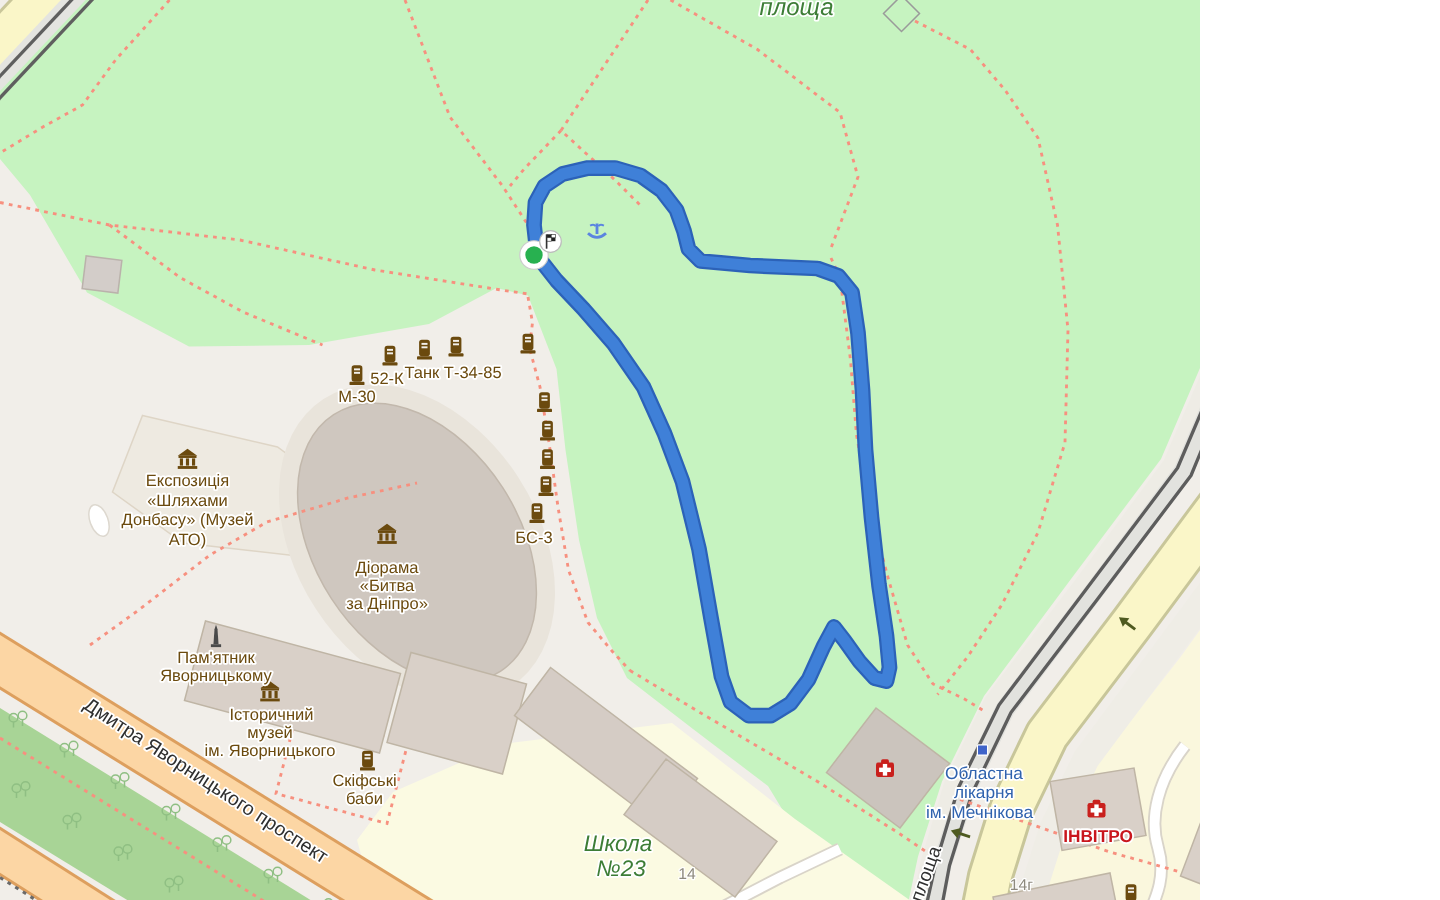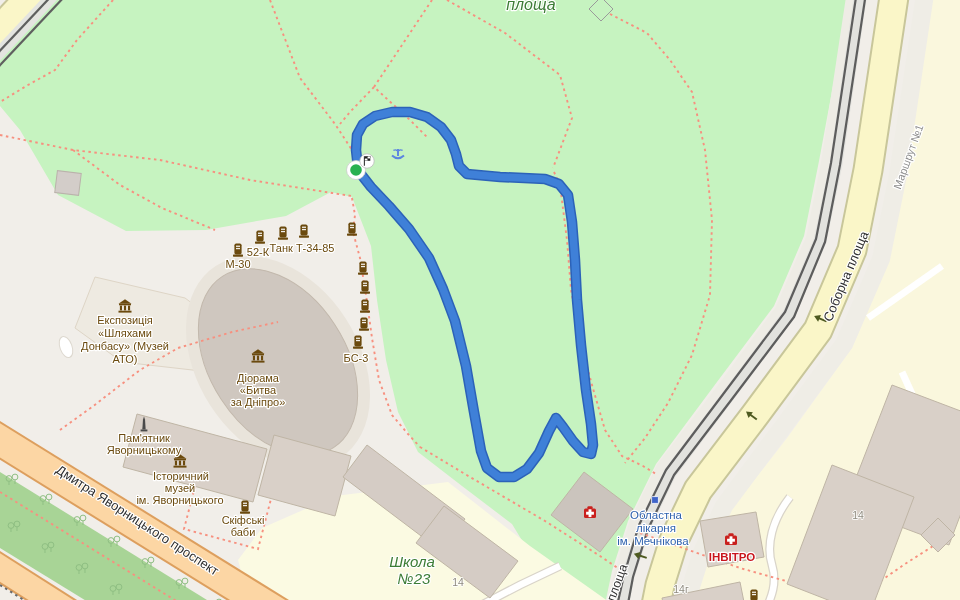--- a/index.html
+++ b/index.html
@@ -1,16 +1,16 @@
 <!DOCTYPE html>
 <html><head>
 <meta charset="utf-8">
 <style>
   html,body{margin:0;padding:0;background:#fff;}
-  #map-wrap{position:relative;width:960px;height:600px;overflow:hidden;font-family:"Liberation Sans",sans-serif;}
+  #map-wrap{position:relative;width:800px;height:600px;overflow:hidden;font-family:"Liberation Sans",sans-serif;}
   svg{display:block;}
   text{font-family:"Liberation Sans",sans-serif;}
   .lbl{paint-order:stroke;stroke:#ffffff;stroke-width:2.4px;stroke-linejoin:round;text-anchor:middle;}
   .brown{fill:#6b4a0e;font-size:11px;}
   .green-lbl{fill:#3d7d36;font-size:15px;font-style:italic;}
   .green-big{fill:#3d7d36;font-size:16px;font-style:italic;}
   .blue-lbl{fill:#2f62ae;font-size:11.5px;}
   .red-lbl{fill:#c9161d;font-size:11.5px;font-weight:bold;}
   .house{fill:#8e8a7e;font-size:10.5px;stroke-width:1.6px;}
   .road-lbl{fill:#2f2f2f;font-size:12.5px;}

